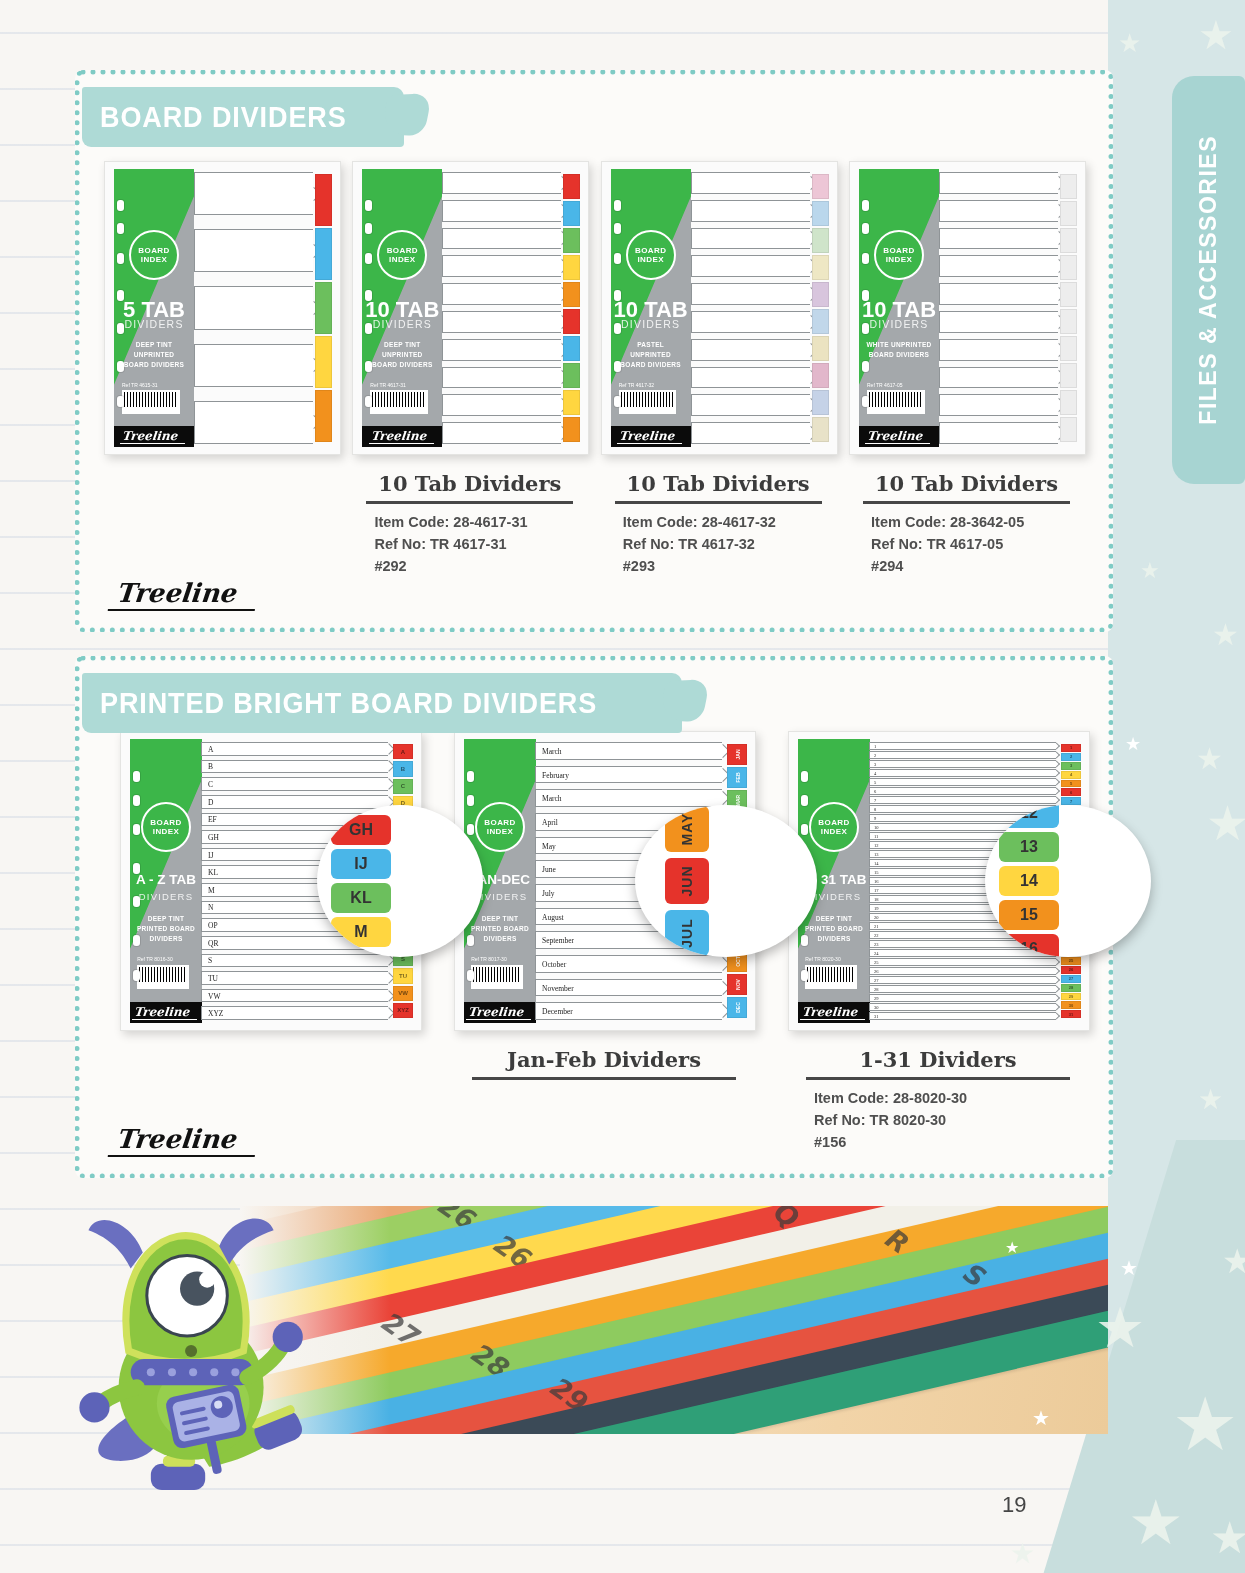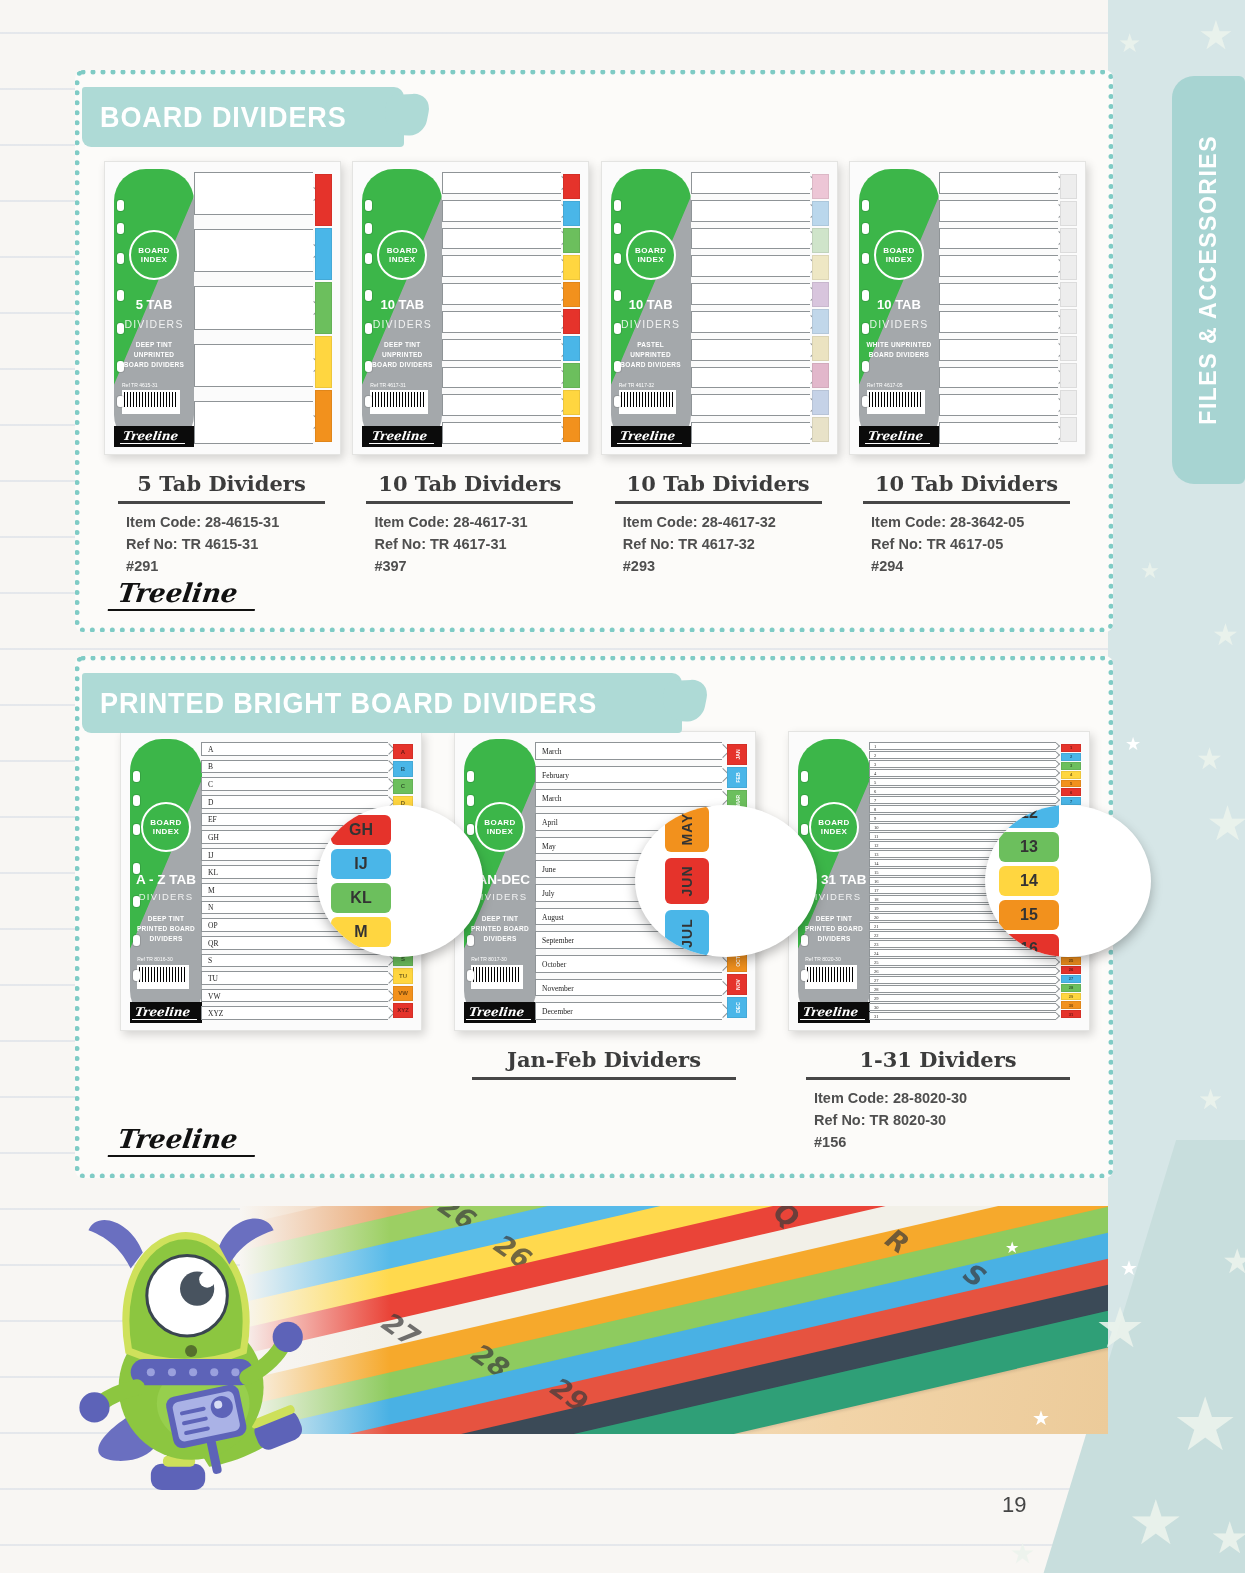--- a/index.html
+++ b/index.html
@@ -34,28 +34,28 @@
   .sig{position:absolute;left:30px;bottom:16px;z-index:3;}
   .sig i{font-family:"DejaVu Serif",serif;font-style:italic;font-weight:bold;font-size:26px;color:#111;
         border-bottom:2px solid #111;padding:0 20px 1px 8px;display:inline-block;transform:skewX(-8deg);}
   
   .card{width:235px;position:relative;}
   .card.wide{width:300px;}
   .pkg{position:relative;width:100%;height:292px;background:#fbfbfb;border:1px solid #e4e4e2;
         box-shadow:3px 4px 9px rgba(0,0,0,0.16);}
   .card.wide .pkg{height:298px;}
   .pkg-left{position:absolute;left:9px;top:7px;bottom:7px;width:80px;
-        background:linear-gradient(113deg,#3cb649 0 46%,#a4a8ab 46.5% 100%);border-radius:32px;}
+        background:linear-gradient(113deg,#3cb649 0 46%,#a4a8ab 46.5% 100%);}
   .card.wide .pkg-left{width:72px;}
   .hole{position:absolute;left:12px;width:7px;height:11px;border-radius:3px;background:#fff;
         box-shadow:0 0 0 1px rgba(0,0,0,0.10);z-index:2;}
   .badge{position:absolute;top:31%;left:50%;transform:translate(-50%,-50%);width:46px;height:46px;
         border:2px solid #fff;border-radius:50%;background:#3cb649;display:flex;flex-direction:column;
         align-items:center;justify-content:center;color:#fff;font-size:8px;font-weight:bold;letter-spacing:.4px;}
-  .pkg-title{position:absolute;top:46%;width:100%;text-align:center;color:#fff;font-weight:800;font-size:13px;}
+  .pkg-title{position:absolute;top:46%;width:100%;text-align:center;color:#fff;font-weight:800;font-size:22px;}
   .card.wide .pkg-title{font-size:13.5px;top:47%;}
   .pkg-sub{position:absolute;top:53.5%;width:100%;text-align:center;color:rgba(255,255,255,.85);
         font-size:10.5px;letter-spacing:1.2px;}
   .card.wide .pkg-sub{font-size:9.5px;}
   .pkg-desc{position:absolute;top:61.5%;left:9%;width:82%;text-align:center;color:#fff;font-weight:bold;
         font-size:6.5px;line-height:1.55;letter-spacing:.3px;}
   .pkg-ref{position:absolute;top:76.5%;left:10%;color:#fff;font-size:5px;}
   .barcode{position:absolute;top:79.5%;left:10%;width:72%;height:24px;background:#fff;}
   .barcode::after{content:"";position:absolute;left:2px;right:2px;top:2px;bottom:7px;
         background:repeating-linear-gradient(90deg,#000 0 1px,#fff 1px 3px);}
@@ -154,28 +154,20 @@
               <div class="tabrow"></div>
             </div>
             <div class="pkg-strip">
               <div class="strip-block" style="background: rgb(229, 51, 43);"></div>
               <div class="strip-block" style="background: rgb(74, 182, 232);"></div>
               <div class="strip-block" style="background: rgb(108, 191, 93);"></div>
               <div class="strip-block" style="background: rgb(255, 214, 64);"></div>
               <div class="strip-block" style="background: rgb(242, 145, 29);"></div>
             </div>
           </div>
-          <div class="caption">
-            <div class="cap-title">5 Tab Dividers</div>
-            <div class="cap-lines">
-              <div class="cap-line">Item Code: 28-4615-31</div>
-              <div class="cap-line">Ref No: TR 4615-31</div>
-              <div class="cap-line">#291</div>
-            </div>
-          </div>
         </div>
         <div class="card">
           <div class="pkg">
             <span class="hole" style="top: 13%;"></span>
             <span class="hole" style="top: 21%;"></span>
             <span class="hole" style="top: 31%;"></span>
             <span class="hole" style="top: 44%;"></span>
             <span class="hole" style="top: 55%;"></span>
             <span class="hole" style="top: 68%;"></span>
             <span class="hole" style="top: 80%;"></span>
@@ -216,21 +208,21 @@
               <div class="strip-block" style="background: rgb(108, 191, 93);"></div>
               <div class="strip-block" style="background: rgb(255, 214, 64);"></div>
               <div class="strip-block" style="background: rgb(242, 145, 29);"></div>
             </div>
           </div>
           <div class="caption">
             <div class="cap-title">10 Tab Dividers</div>
             <div class="cap-lines">
               <div class="cap-line">Item Code: 28-4617-31</div>
               <div class="cap-line">Ref No: TR 4617-31</div>
-              <div class="cap-line">#397</div>
+              <div class="cap-line">#292</div>
             </div>
           </div>
         </div>
         <div class="card">
           <div class="pkg">
             <span class="hole" style="top: 13%;"></span>
             <span class="hole" style="top: 21%;"></span>
             <span class="hole" style="top: 31%;"></span>
             <span class="hole" style="top: 44%;"></span>
             <span class="hole" style="top: 55%;"></span>

